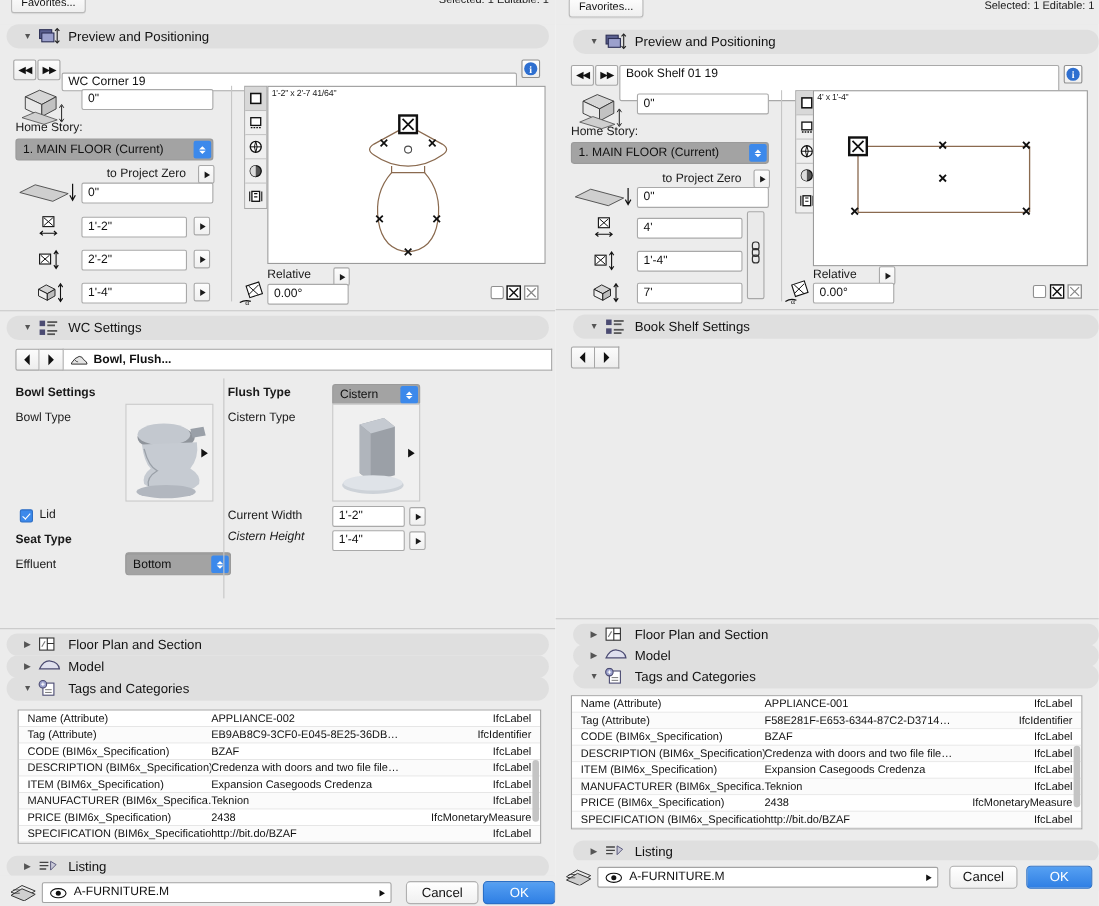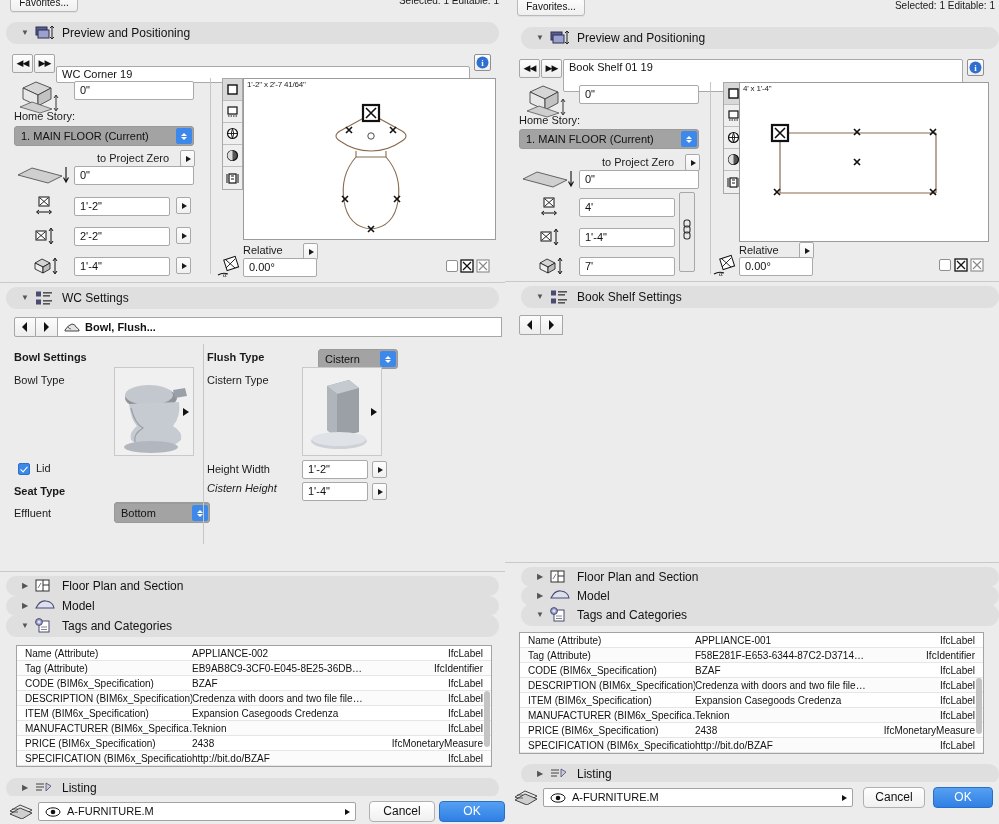--- a/index.html
+++ b/index.html
@@ -434,41 +434,41 @@
       <span>Bottom</span>
       <span class="stepper">
           <i class="up"></i>
           <i class="dn"></i>
         </span>
     </div>
 
     <div class="divider" style="left:203px;top:344px;width:1px;height:200px;"></div>
 
     <div class="lbl b" style="left:207px;top:351px;">Flush Type</div>
-    <div class="popupfld" style="left:318px;top:349px;width:80px;">
+    <div class="popupfld" style="left:302px;top:349px;width:80px;">
       <span>Cistern</span>
       <span class="stepper">
           <i class="up"></i>
           <i class="dn"></i>
         </span>
     </div>
 
     <div class="lbl" style="left:207px;top:374px;">Cistern Type</div>
     <div class="picbox" style="left:302px;top:367px;width:80px;height:89px;">
       <svg width="78" height="87" viewBox="0 0 78 87">
         <path d="M24 18 L46 12 L56 20 L56 64 L34 70 L24 62 Z" fill="#9ba0a7"></path>
         <path d="M24 18 L46 12 L56 20 L34 26 Z" fill="#c5cad1"></path>
         <path d="M34 26 L34 70 L24 62 L24 18 Z" fill="#b0b5bc"></path>
         <ellipse cx="36" cy="73" rx="28" ry="8" fill="#cdd2d8"></ellipse>
         <ellipse cx="36" cy="71" rx="27" ry="7" fill="#dfe3e8"></ellipse>
       </svg>
       <div class="ar"></div>
     </div>
 
-    <div class="lbl" style="left:207px;top:463px;">Height Width</div>
+    <div class="lbl" style="left:207px;top:463px;">Current Width</div>
     <div class="fld" style="left:302px;top:460px;width:66px;">1'-2"</div>
     <div class="arrbtn" style="left:372px;top:461px;"></div>
 
     <div class="lbl" style="left:207px;top:482px;font-style:italic;">Cistern Height</div>
     <div class="fld" style="left:302px;top:482px;width:66px;">1'-4"</div>
     <div class="arrbtn" style="left:372px;top:483px;"></div>
 
     <div class="hline" style="left:0;top:571px;width:505px;"></div>
 
     <div class="sec" style="top:576px;position:absolute;left:0;width:493px;height:20px;">

